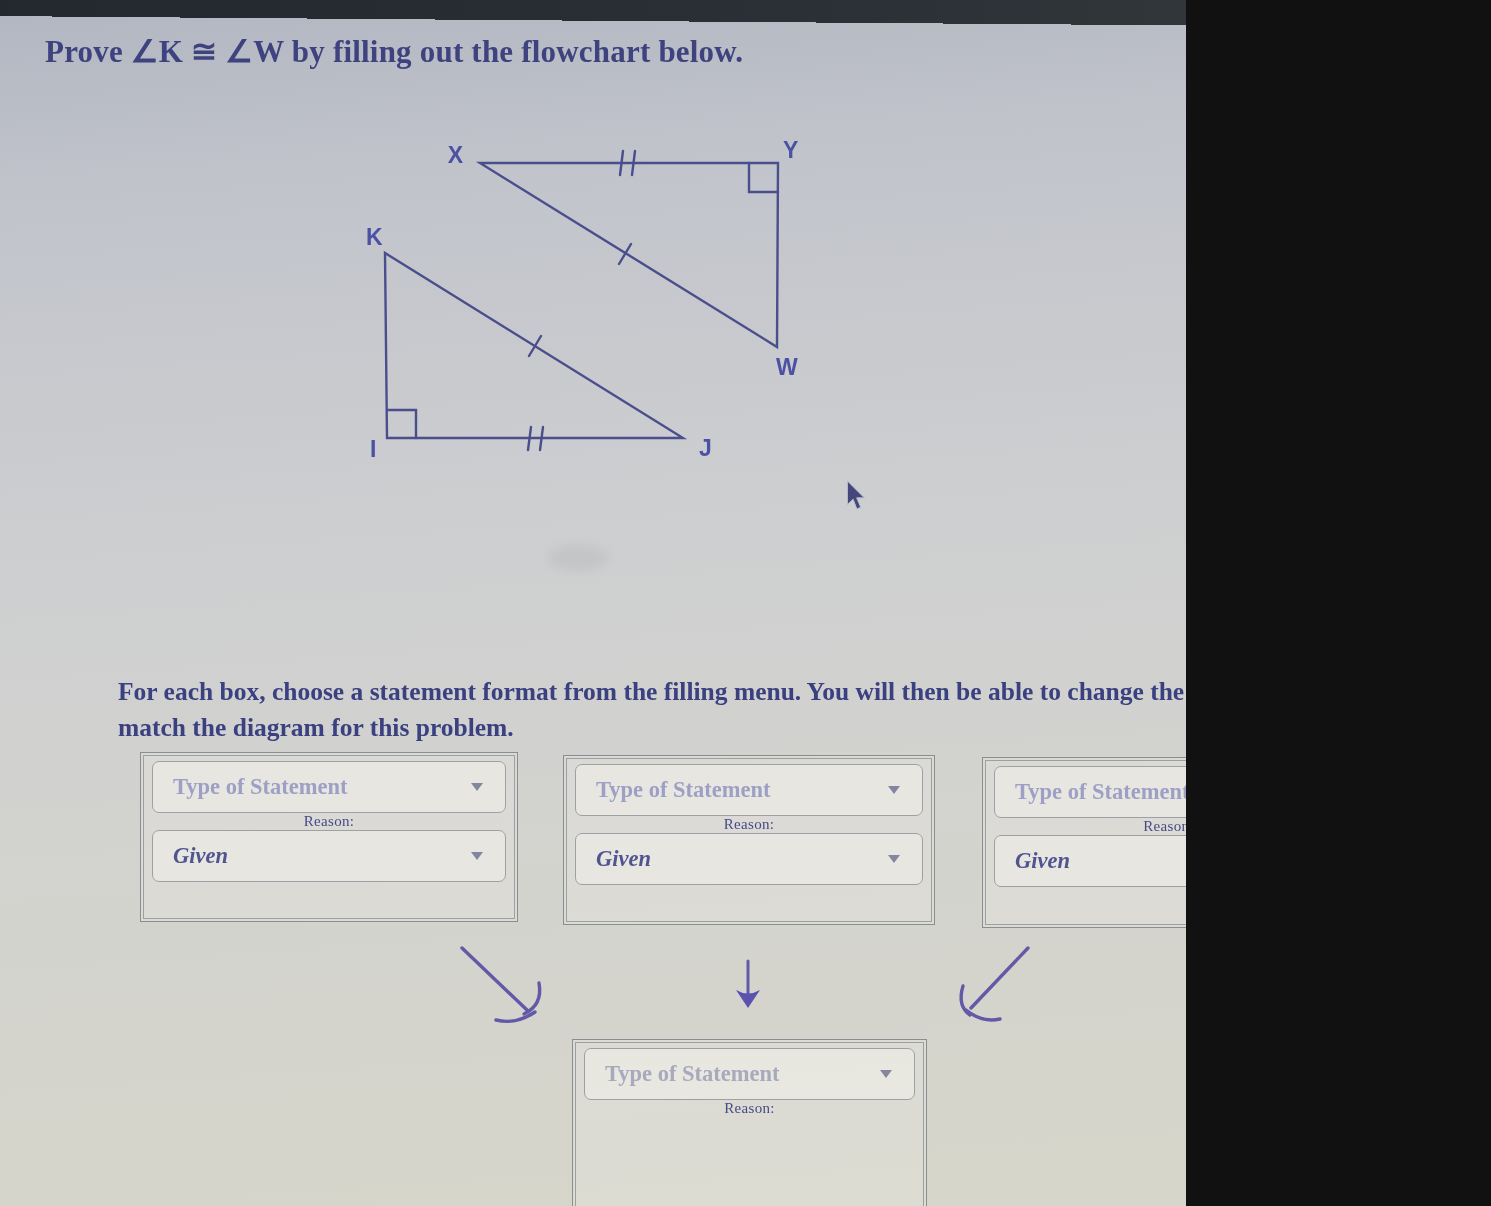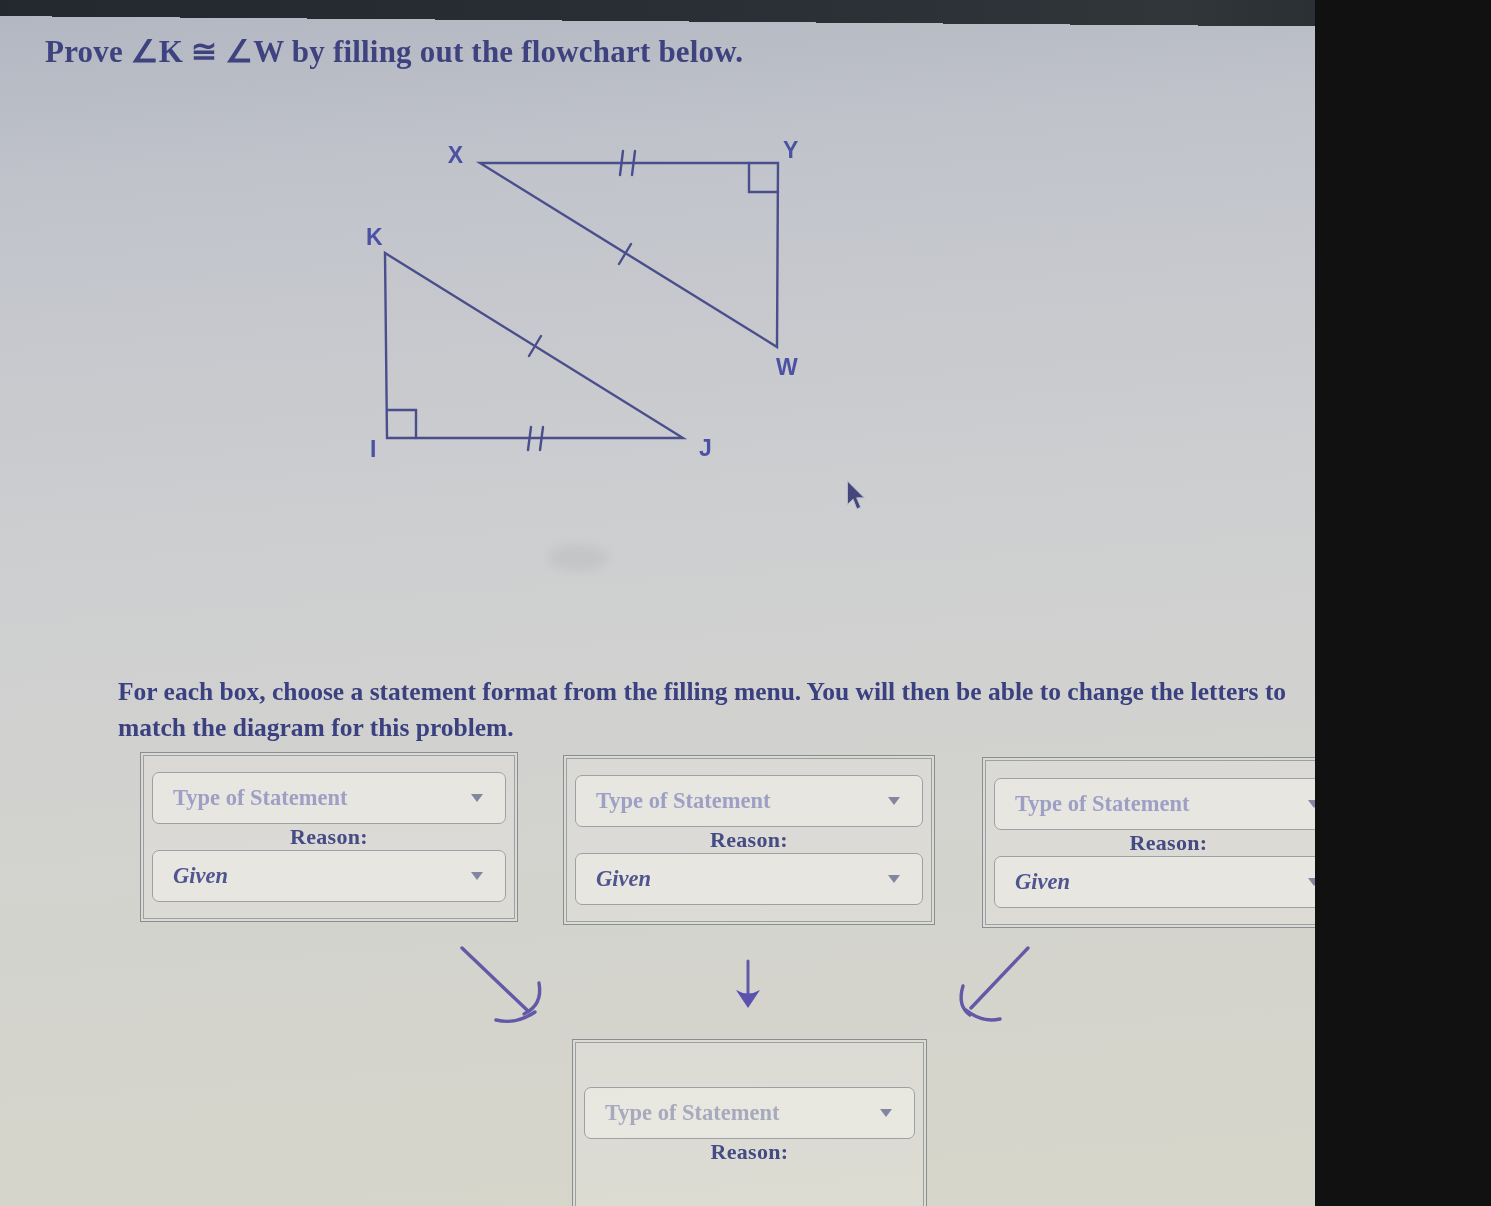--- a/index.html
+++ b/index.html
@@ -1,18 +1,18 @@
 <!DOCTYPE html>
 <html><head>
 <meta charset="utf-8">
 <style>
   html,body{margin:0;padding:0;background:#111;}
   #screen{
     position:relative;
-    width:1315px;height:1206px;
+    width:1186px;height:1206px;
     overflow:hidden;
     font-family:"Liberation Serif", serif;
     background:linear-gradient(176deg,#b2b6c1 0%,#c1c4cb 16%,#cdced0 42%,#d3d3cf 68%,#d6d6ca 100%);
   }
   #photo-soften{position:absolute;inset:0;filter:blur(0.4px);}
   
   .bezel{
     position:absolute;top:-11px;left:-12px;width:1530px;height:27px;
     background:linear-gradient(90deg,#23272e 0%,#2b3037 55%,#31363a 78%,#22262b 100%);
     transform:rotate(0.45deg);transform-origin:left center;
@@ -30,21 +30,21 @@
   
   svg{position:absolute;overflow:visible;}
   .geo-line{stroke:#4b4e8c;stroke-width:2.4;fill:none;stroke-linecap:round;stroke-linejoin:miter;}
   .geo-label{font-family:"Liberation Sans",sans-serif;font-weight:bold;font-size:23px;fill:#4c52a3;}
   .arrow-stroke{stroke:#625aa6;stroke-width:3.4;fill:none;stroke-linecap:round;}
   .arrow-fill{fill:#5b52b0;stroke:none;}
   
   .flowbox{
     position:absolute;box-sizing:border-box;
     border:1px solid #898e90;background:rgba(234,233,227,0.35);
-    display:flex;flex-direction:column;justify-content:center;
+    display:flex;flex-direction:column;justify-content:flex-start;
     padding:8px 11px;
   }
   .flowbox::before{
     content:"";position:absolute;inset:2px;border:1px solid #9ba0a1;pointer-events:none;
   }
   .dropdown{
     box-sizing:border-box;height:52px;
     border:1.5px solid #9ca1a3;border-radius:7px;
     background:rgba(241,240,235,0.55);
     display:flex;align-items:center;justify-content:space-between;
@@ -54,21 +54,21 @@
   .dd-placeholder{color:#9da0c4;}
   .dd-value{color:#50548f;font-style:italic;}
   .dim .dd-placeholder{color:#a7a9bd;}
   .dim .dd-value{color:#6f7298;}
   .caret{
     width:0;height:0;flex:0 0 auto;
     border-left:6.5px solid transparent;border-right:6.5px solid transparent;
     border-top:8px solid #83869e;margin-left:10px;
   }
   .reason-label{
-    text-align:center;font-size:22px;font-weight:bold;color:#454b85;letter-spacing:0.3px;
+    text-align:center;font-size:15px;font-weight:normal;color:#454b85;letter-spacing:0.3px;
   }
   
   #cursor{position:absolute;left:845px;top:481px;width:22px;height:30px;}
   
   .smudge{
     position:absolute;left:548px;top:545px;width:60px;height:26px;border-radius:50%;
     background:rgba(120,120,125,0.10);filter:blur(4px);
   }
 </style>
 </head>

